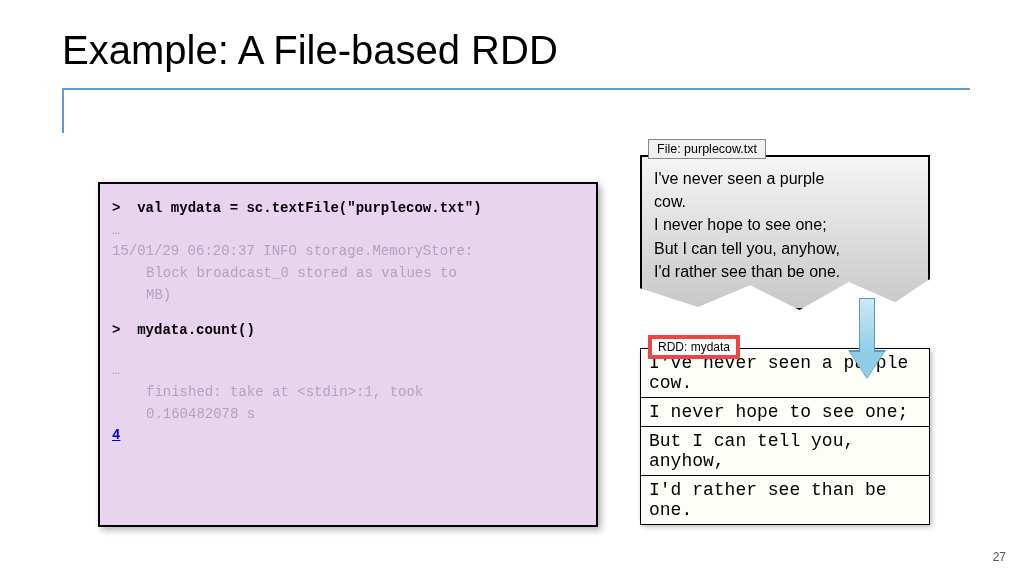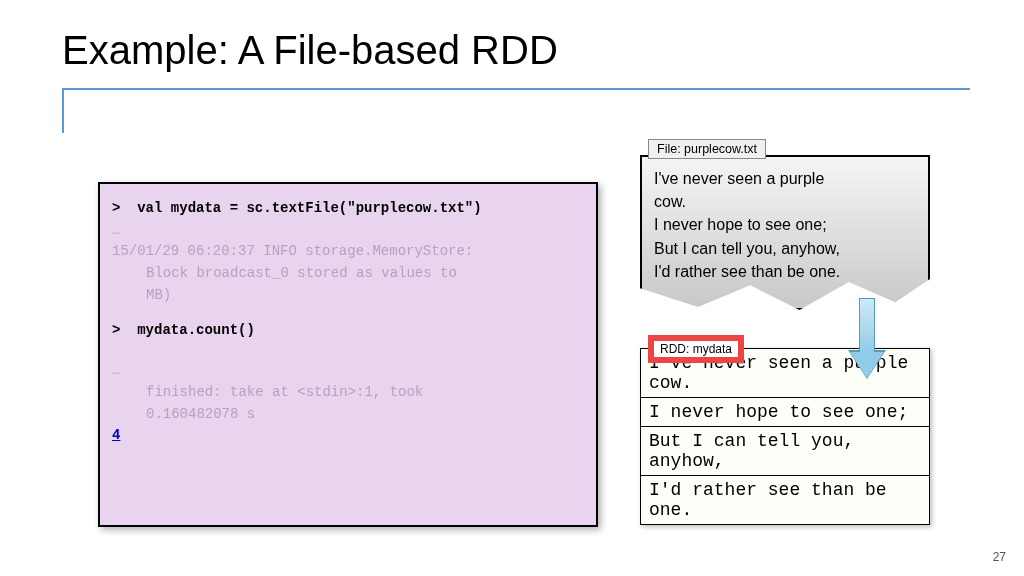--- a/index.html
+++ b/index.html
@@ -130,21 +130,21 @@
       position: absolute;
       top: 348px;
       left: 640px;
       width: 290px;
     }
     .rdd-label-box {
       position: absolute;
       top: -13px;
       left: 8px;
       background: #fff;
-      border: 6px solid #ef4444;
+      border: 4px solid #ef4444;
       padding: 1px 6px;
       font-size: 12px;
       z-index: 3;
     }
     .rdd-table {
       width: 290px;
       border-collapse: collapse;
       background: #fefef8;
       box-shadow: 2px 2px 5px rgba(0,0,0,0.25);
     }

